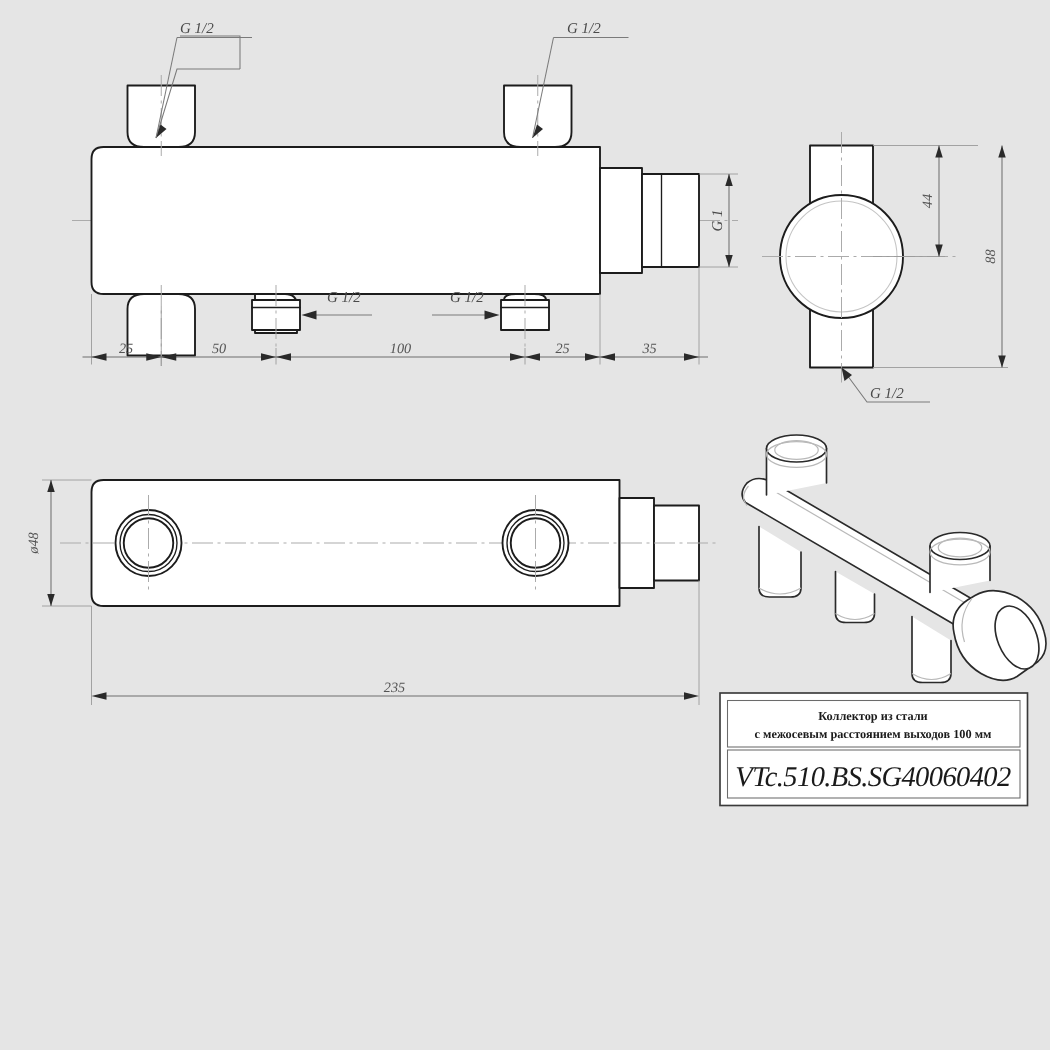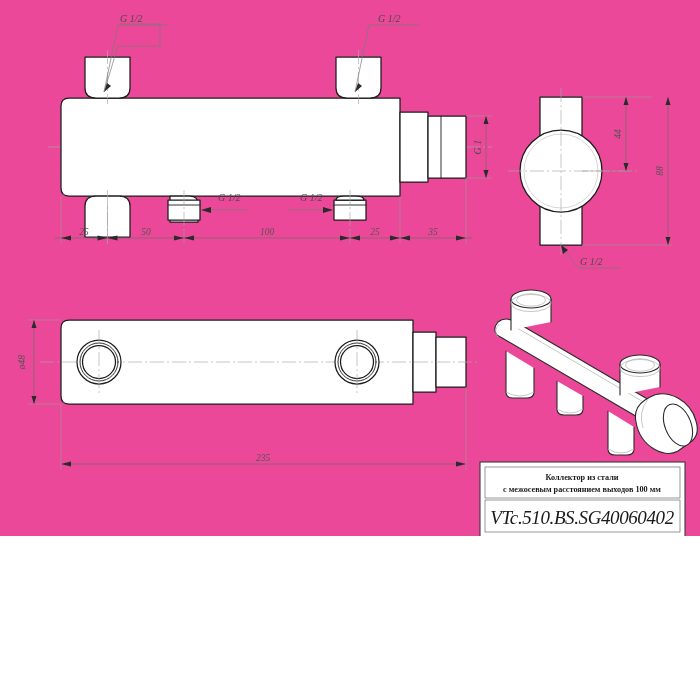--- a/index.html
+++ b/index.html
@@ -3,22 +3,22 @@
 <meta charset="utf-8">
 <style>
   html, body {
     margin: 0;
     padding: 0;
     background: #ffffff;
   }
   #sheet {
     position: relative;
     width: 700px;
-    height: 536px;
-    background: #ec4899;
+    height: 700px;
+    background: #e5e5e5;
     font-family: "Liberation Serif", "DejaVu Serif", serif;
     overflow: hidden;
   }
   #drawing-svg {
     position: absolute;
     left: 0;
     top: 0;
     width: 700px;
     height: 700px;
   }

